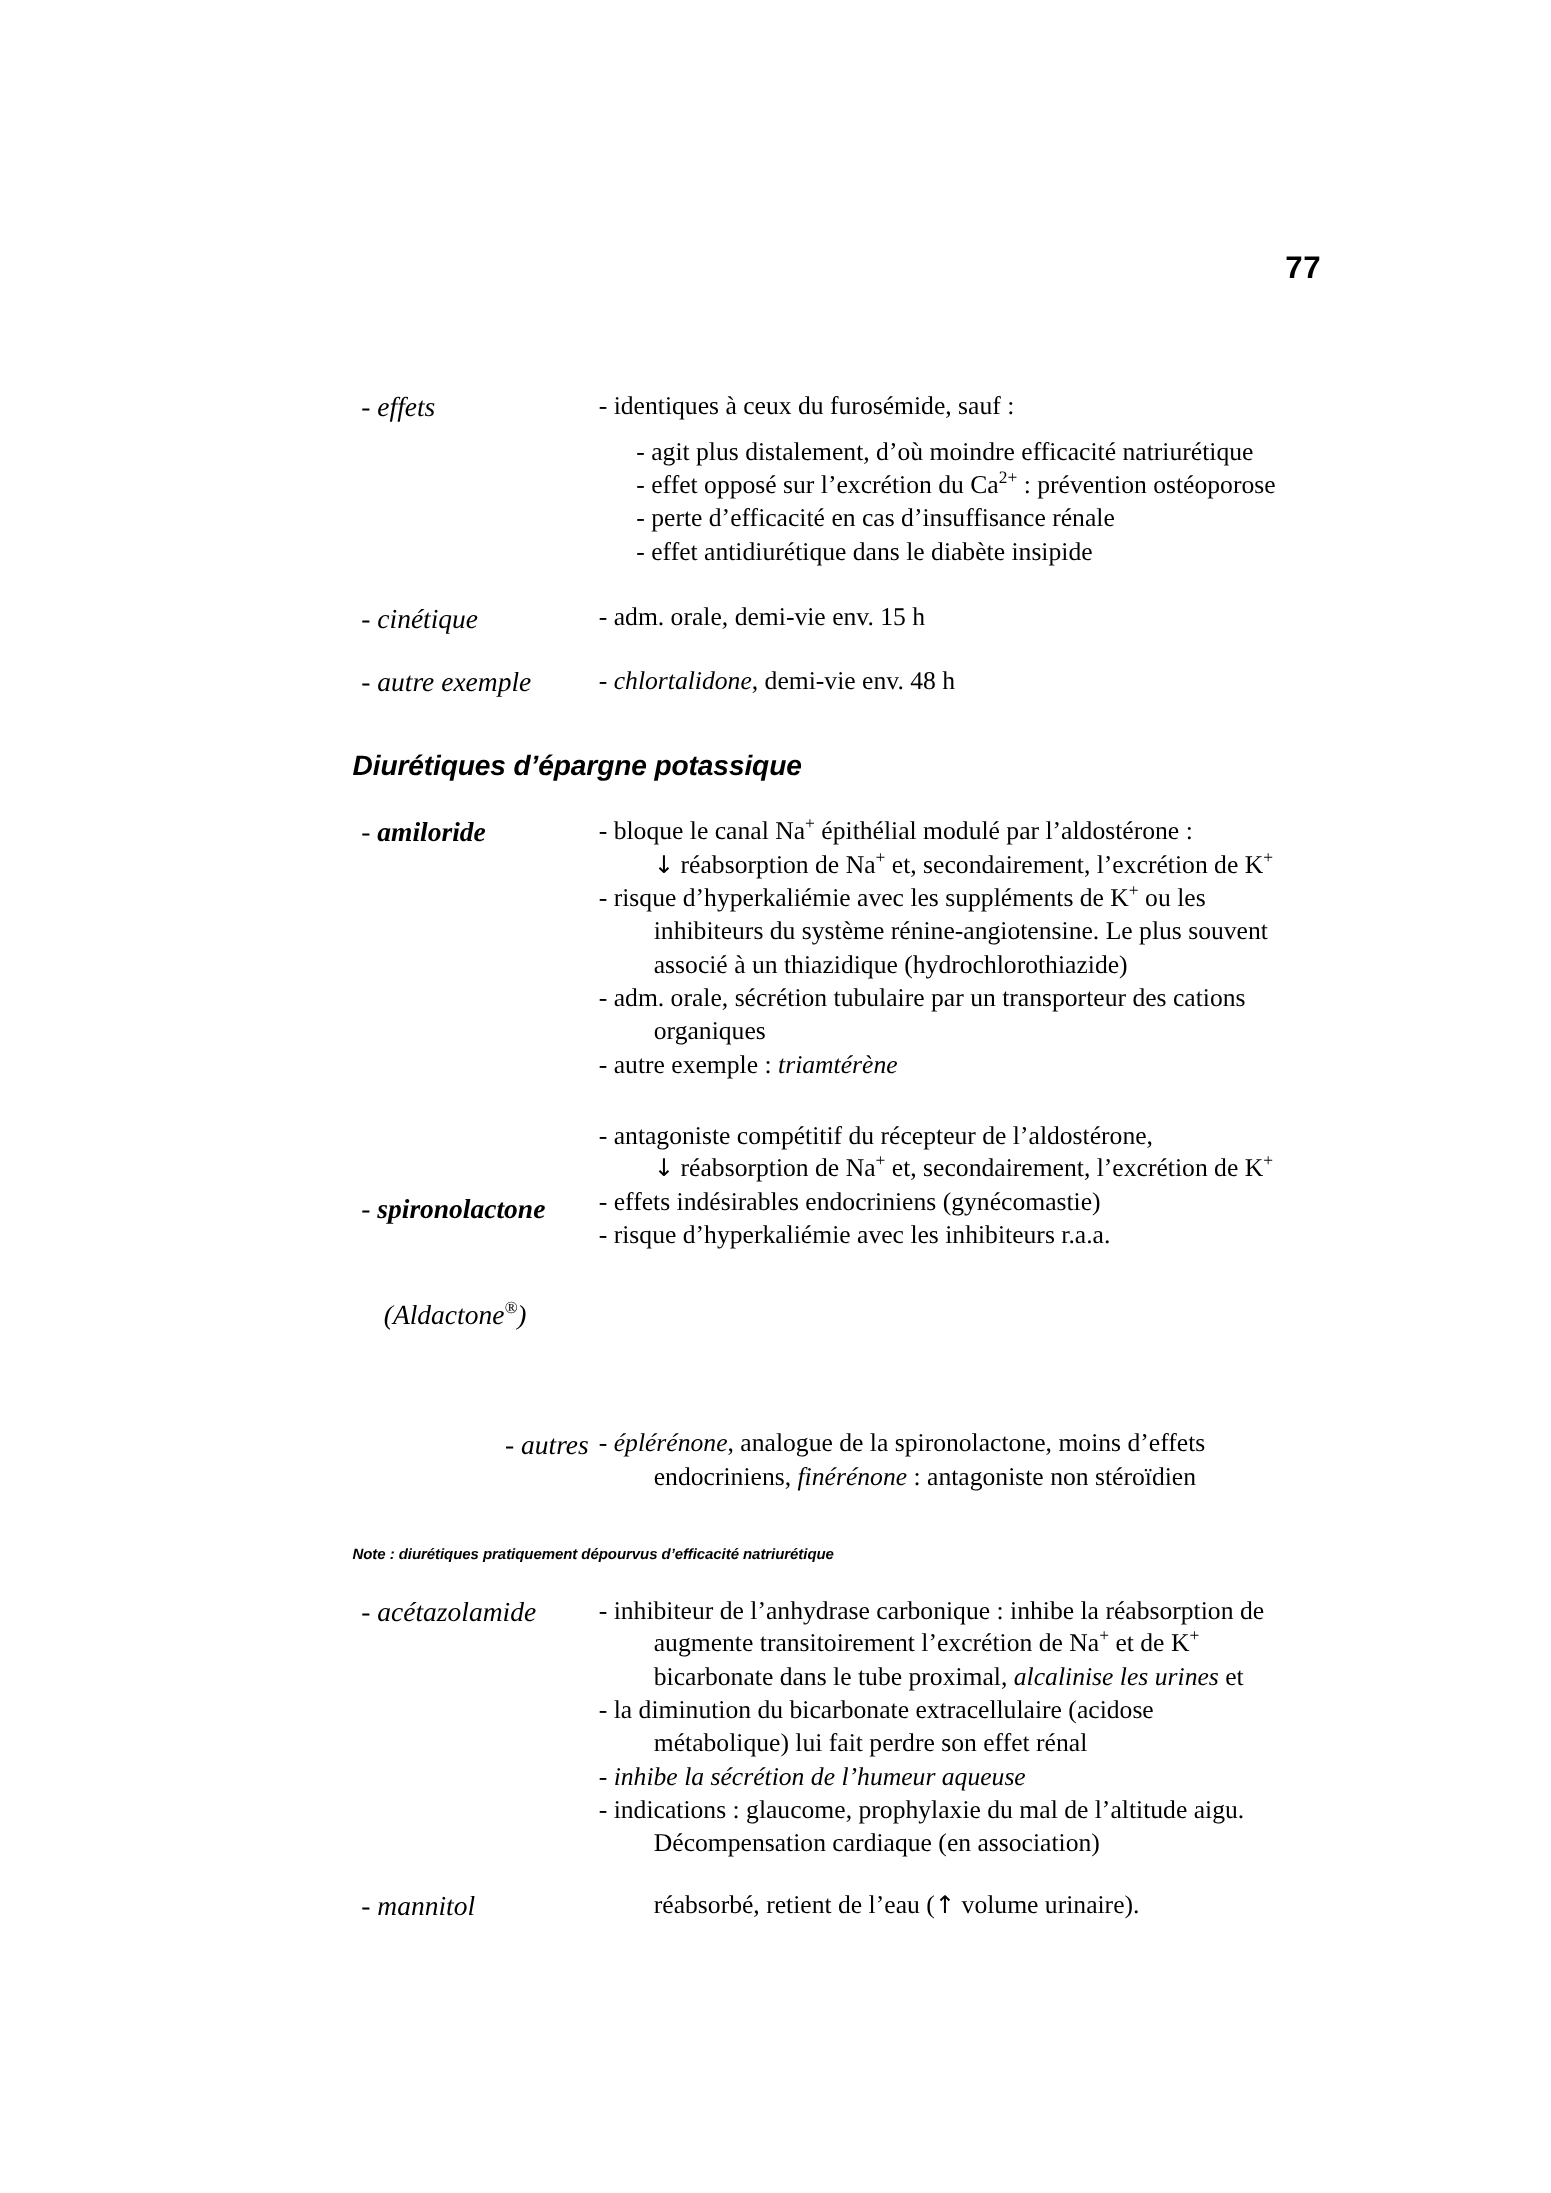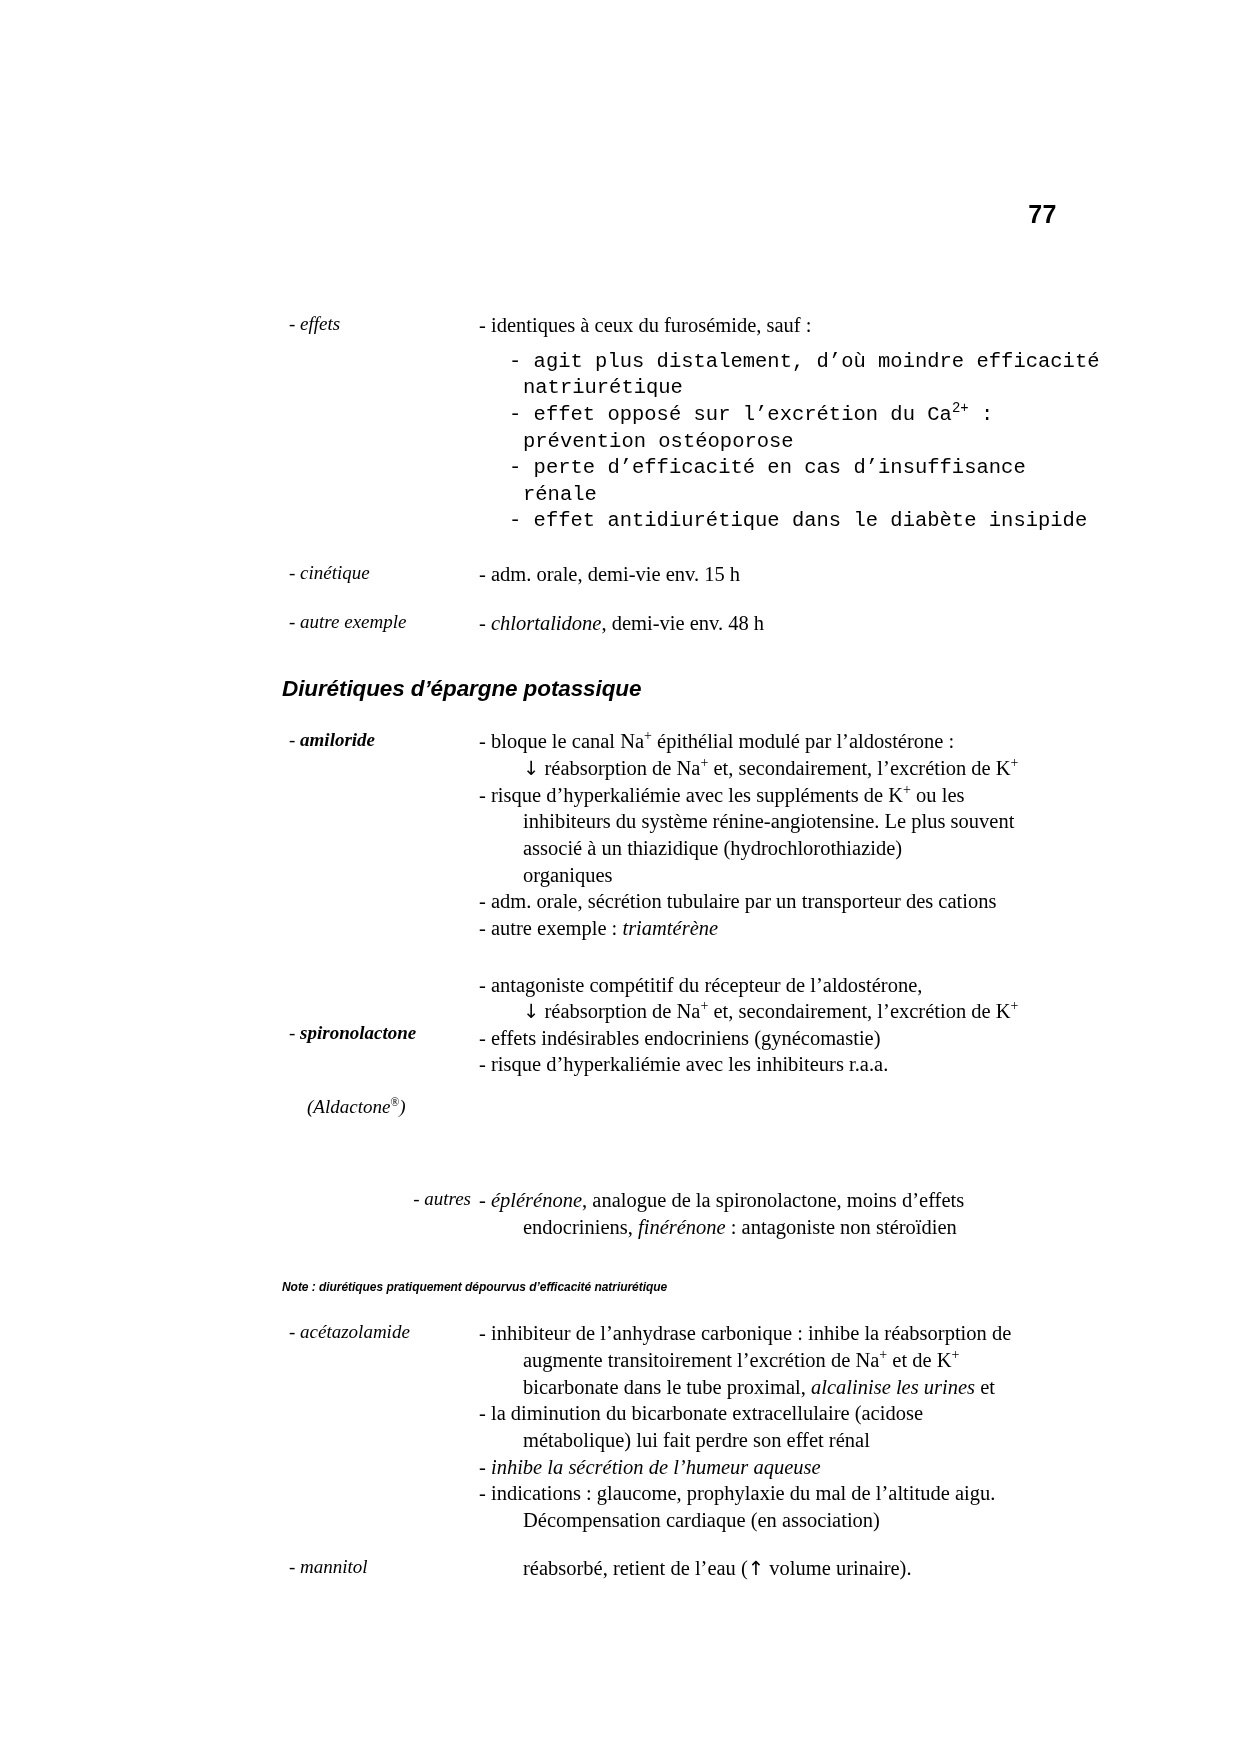--- a/index.html
+++ b/index.html
@@ -65,21 +65,21 @@
   .row {
     display: flex;
     align-items: flex-start;
   }
   .label-col {
     width: 190px;
     flex: 0 0 190px;
     padding-left: 210px;
     box-sizing: content-box;
     text-align: left;
-    font-size: 19px;
+    font-size: 22px;
     font-style: italic;
     line-height: 1.30;
     white-space: pre;
   }
   .label-col.right {
     text-align: right;
     padding-right: 8px;
     width: 182px;
     flex: 0 0 182px;
   }
@@ -106,21 +106,20 @@
   }
 
   
   .nested {
     margin-top: 10px;
     padding-left: 30px;
   }
   .nested .para {
     text-indent: -14px;
     padding-left: 14px;
-    font-family: Liberation Mono, monospace;
   }
 
   sup {
     font-size: 0.68em;
     vertical-align: super;
     line-height: 0;
   }
   .arrow {
     font-family: "DejaVu Sans", sans-serif;
     font-size: 0.95em;
@@ -189,22 +188,22 @@
     <div class="row">
       <div class="label-col bold"><span>- </span><b>amiloride</b></div>
       <div class="body-col">
         <div class="para"><span>- bloque le canal Na</span><sup>+</sup><span> épithélial modulé par l’aldostérone :</span></div>
         <div class="para subindent"><span class="arrow">↓</span><span> réabsorption de Na</span><sup>+</sup><span> et, secondairement, l’excrétion de K</span><sup>+</sup></div>
 
         <div class="para gap"><span>- risque d’hyperkaliémie avec les suppléments de K</span><sup>+</sup><span> ou les</span></div>
         <div class="para subindent">inhibiteurs du système rénine-angiotensine. Le plus souvent</div>
         <div class="para subindent">associé à un thiazidique (hydrochlorothiazide)</div>
 
+        <div class="para gap">- adm. orale, sécrétion tubulaire par un transporteur des cations</div>
         <div class="para subindent">organiques</div>
-        <div class="para gap">- adm. orale, sécrétion tubulaire par un transporteur des cations</div>
 
         <div class="para gap"><span>- autre exemple : </span><span class="it">triamtérène</span></div>
       </div>
     </div>
 
     <div class="sp-30"></div>
 
     <div class="row">
       <div class="label-col bold">
         <div><span>- </span><b>spironolactone</b></div>

